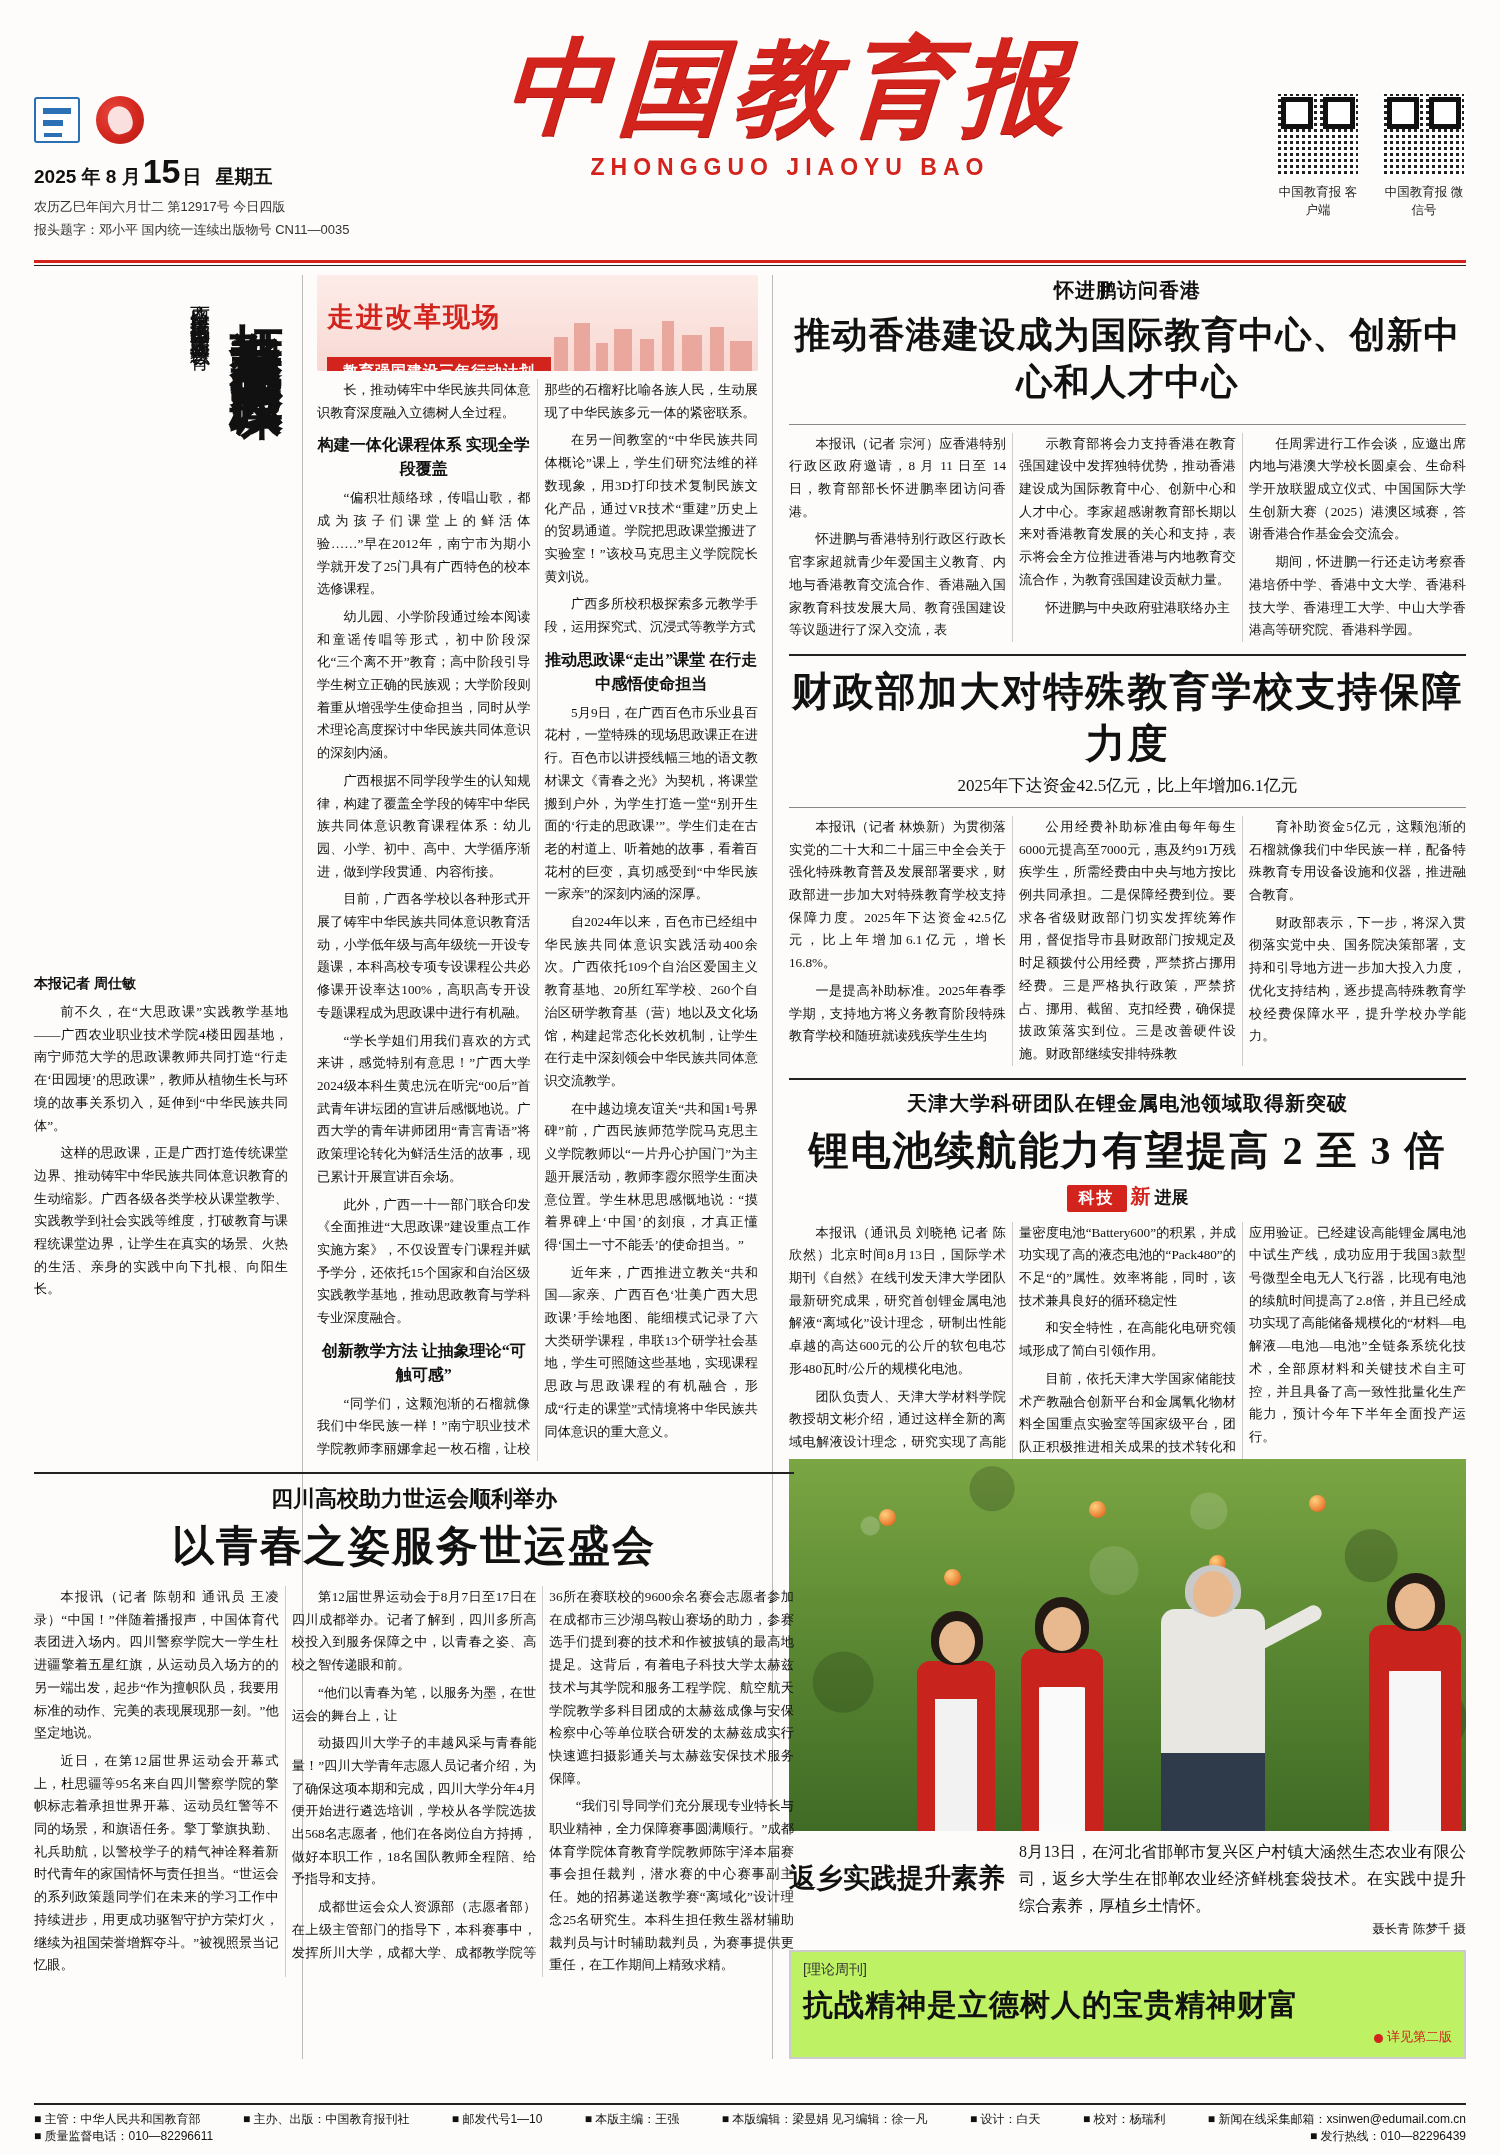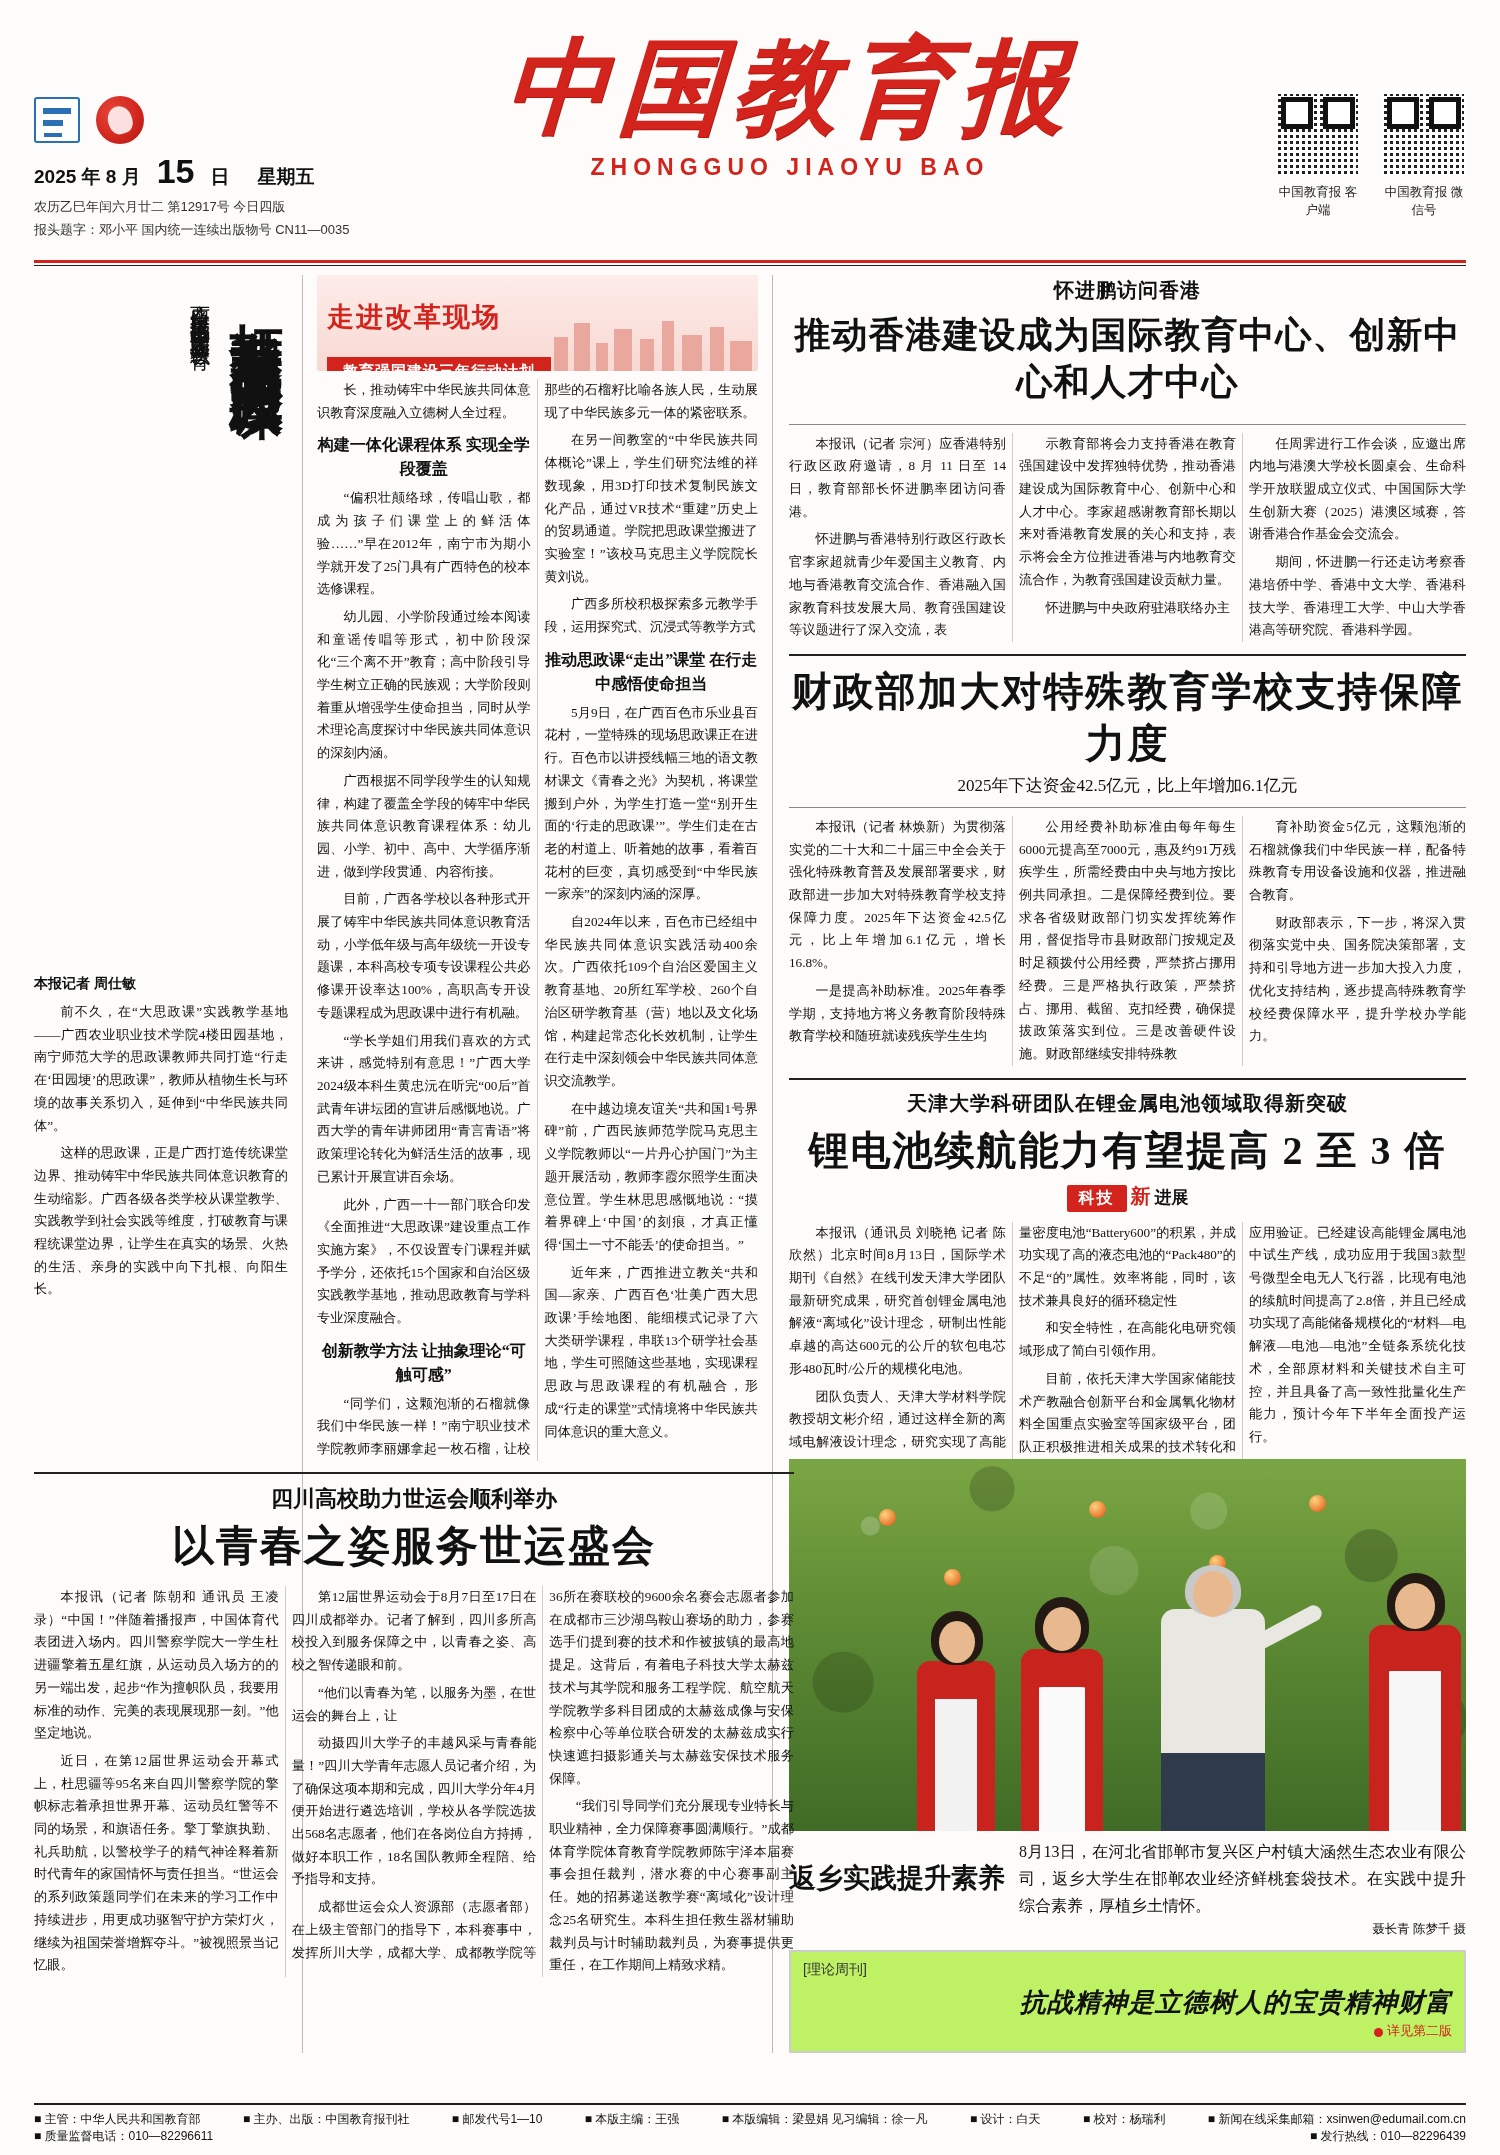--- a/index.html
+++ b/index.html
@@ -43,21 +43,21 @@
     background: radial-gradient(circle at 35% 35%, #e8453c 0%, #d0241c 60%, #a81a14 100%);
     position: relative;
   }
   .logo-round::after {
     content: ""; position: absolute; left: 12px; top: 10px; width: 24px; height: 28px;
     border-radius: 50% 50% 40% 40%;
     background: #fff; opacity: .85;
     transform: rotate(-18deg);
   }
   .mast-date {
-    display: flex; align-items: baseline; gap: 16px;
+    display: flex; align-items: baseline; gap: 2px;
     font-family: "Liberation Sans", sans-serif;
     font-size: 19px; color: #111; margin: 10px 0 6px 0; font-weight: 600;
   }
   .mast-date .big { font-size: 34px; font-weight: 700; line-height: 1; }
   .mast-sub { font-size: 13px; color: #333; line-height: 1.75; font-family: "Liberation Sans", sans-serif; }
   .mast-center { flex: 1; text-align: center; padding-top: 14px; }
   .mast-title {
     font-family: "Liberation Serif", serif;
     font-size: 104px; font-weight: 700; color: #d2231c;
     letter-spacing: 10px;
@@ -199,21 +199,21 @@
   .p-hair { position: absolute; border-radius: 50% 50% 42% 42%; background: #241a14; }
   .photo-cap-wrap { display: flex; gap: 14px; align-items: flex-start; margin-top: 7px; }
   .photo-title { font-size: 27px; font-weight: 700; white-space: nowrap; padding-top: 22px; }
   .photo-cap { font-size: 16px; line-height: 1.7; text-align: justify; flex: 1; }
   .photo-credit { text-align: right; font-size: 12.5px; margin-top: 2px; }
 
   .theory-box {
     margin-top: 12px; border: 2px solid #ccc; padding: 9px 12px 11px 12px; background: #bef264;
   }
   .theory-tag { font-size: 14px; color: #333; font-family: "Liberation Sans", sans-serif; }
-  .theory-head { font-size: 26px; font-weight: 700; text-align: right; margin: 6px 0 2px 0; letter-spacing: 1px; font-style: italic; }
+  .theory-head { font-size: 30px; font-weight: 700; text-align: left; margin: 6px 0 2px 0; letter-spacing: 1px; }
   .theory-more { text-align: right; font-size: 13px; color: #d2231c; }
   .theory-more .dot { display: inline-block; width: 9px; height: 9px; border-radius: 50%; background: #d2231c; margin-right: 4px; vertical-align: middle;}
 
   .sc-kicker { font-size: 22px; font-weight: 700; text-align: center; margin-bottom: 4px; }
   .sc-head { font-size: 42px; font-weight: 700; text-align: center; letter-spacing: 2px; margin-bottom: 12px; }
 
   
   .footer {
     position: absolute; left: 34px; right: 34px; bottom: 10px;
     border-top: 2px solid #222; padding-top: 6px;

